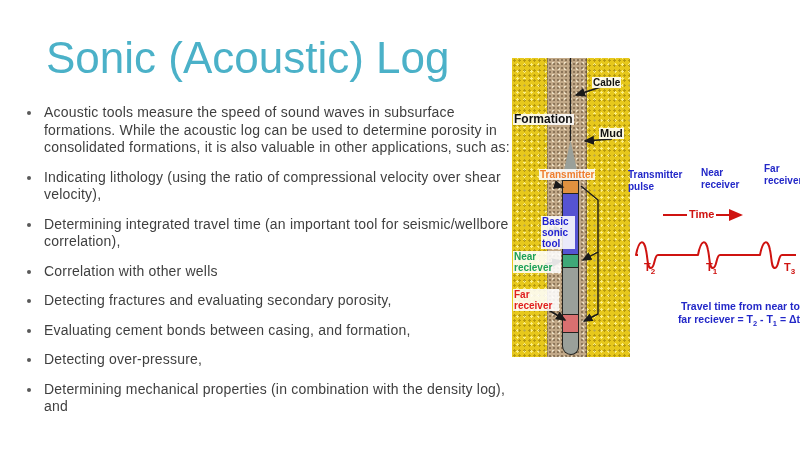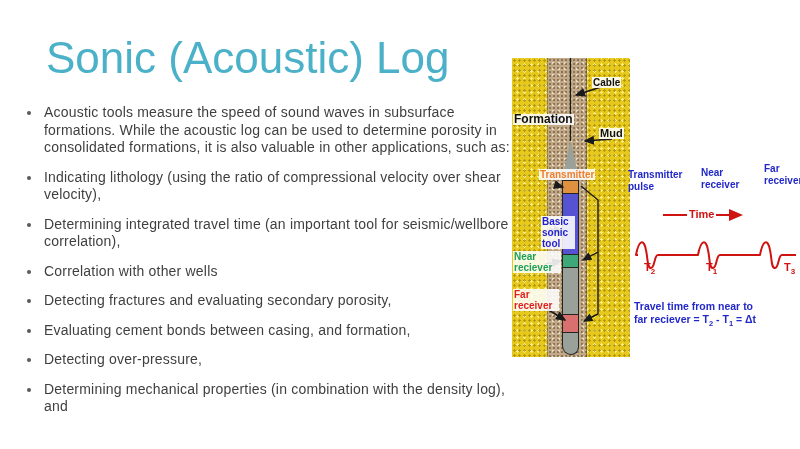--- a/index.html
+++ b/index.html
@@ -62,21 +62,21 @@
   .wlab-tx{left:628px;top:169px;width:62px;}
   .wlab-near{left:701px;top:167px;width:50px;}
   .wlab-far{left:764px;top:163px;width:50px;}
   .wlab-time{left:689px;top:209px;color:#cf1310;font-size:11px;background:transparent;}
   .tlab{position:absolute;z-index:6;font-weight:bold;font-size:11px;color:#cf1310;}
   .tlab sub{font-size:8px;}
   .t2{left:644px;top:261px;}
   .t1{left:706px;top:261px;text-align:right;}
   .t3{left:784px;top:261px;text-align:right;}
   .caption{
-    position:absolute;left:634px;top:300px;width:166px;z-index:6;text-align:left;
+    position:absolute;left:634px;top:300px;width:166px;z-index:6;text-align:right;
     color:#2328c8;font-weight:bold;font-size:10.5px;line-height:13px;
   }
   .caption sub{font-size:7.5px;}
   
   .overlay{position:absolute;left:0;top:0;width:800px;height:449px;z-index:5;pointer-events:none;}
 </style>
 </head>
 <body>
 
 <div class="slide">

